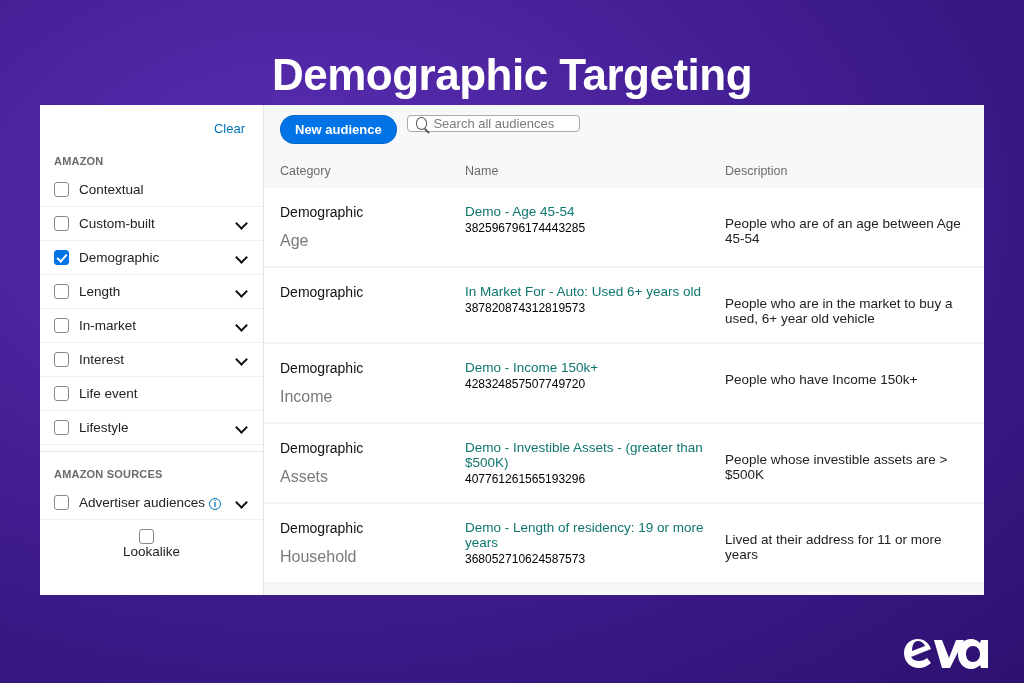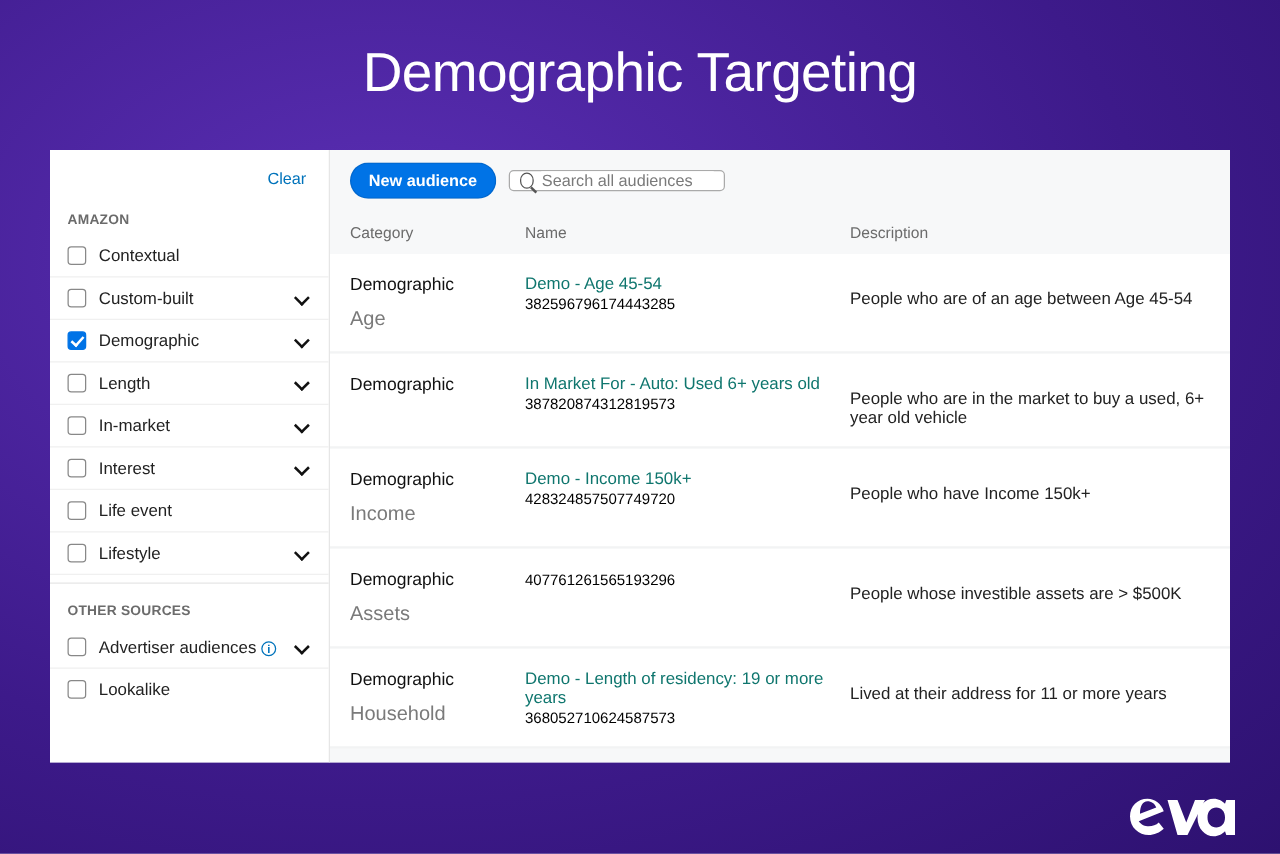--- a/index.html
+++ b/index.html
@@ -4,29 +4,29 @@
 <style>
   * { box-sizing: border-box; margin: 0; padding: 0; }
   html, body { width: 1024px; height: 683px; overflow: hidden; font-family: -apple-system, BlinkMacSystemFont, "Segoe UI", Arial, sans-serif; }
   body {
     background: radial-gradient(ellipse at 30% 30%, #5b2fb5 0%, #3d1a8a 60%, #2d1170 100%);
     position: relative;
   }
   .title {
     text-align: center;
     color: #fff;
-    font-weight: 400;
+    font-weight: 700;
     font-size: 44px;
     letter-spacing: -0.5px;
-    padding-top: 34px;
+    padding-top: 50px;
   }
   .panel {
     position: absolute;
     left: 40px;
-    top: 120px;
+    top: 105px;
     width: 944px;
     height: 490px;
     background: #fff;
     display: flex;
     overflow: hidden;
   }
   
   .sidebar {
     width: 224px;
     border-right: 1px solid #e6e6e6;
@@ -53,21 +53,21 @@
   .filter-item {
     display: flex;
     align-items: center;
     padding: 9px 14px 9px 14px;
     border-bottom: 1px solid #f0f0f0;
     font-size: 13.5px;
     color: #222;
     cursor: pointer;
     position: relative;
   }
-  .filter-item:last-child { border-bottom: none; }
+  .filter-item:last-child { border-bottom: none; flex-direction: column; }
   .cb {
     width: 15px;
     height: 15px;
     border: 1.5px solid #888;
     border-radius: 3px;
     margin-right: 10px;
     flex: 0 0 15px;
     background: #fff;
     position: relative;
   }
@@ -118,21 +118,21 @@
   
   .main {
     flex: 1;
     background: #f7f8f9;
     display: flex;
     flex-direction: column;
     overflow: hidden;
   }
   .toolbar {
     display: flex;
-    align-items: center;
+    align-items: flex-start;
     gap: 10px;
     padding: 10px 16px 10px 16px;
     background: #f7f8f9;
   }
   .btn-primary {
     background: #0073e6;
     color: #fff;
     border: 1px solid rgba(0,0,0,0.1);
     border-radius: 18px;
     padding: 6px 14px;
@@ -175,21 +175,21 @@
 
   .headers {
     display: flex;
     padding: 10px 16px 10px 16px;
     color: #6b6b6b;
     font-size: 12.5px;
     background: #f7f8f9;
     align-items: center;
   }
   .col-cat { width: 140px; }
-  .col-name { width: 260px; }
+  .col-name { width: 260px; margin-left: 45px; }
   .col-desc { flex: 1; }
 
   .rows { flex:1; overflow:hidden; }
   .row {
     display: flex;
     background: #fff;
     padding: 16px 16px 16px 16px;
     border-bottom: 2px solid #f2f3f4;
   }
   .cat-main { font-size: 14px; color: #111; }
@@ -252,21 +252,21 @@
       <span class="cb"></span>
       <span class="filter-label">Life event</span>
     </div>
     <div class="filter-item">
       <span class="cb"></span>
       <span class="filter-label">Lifestyle</span>
       <span class="chev"></span>
     </div>
 
     <div class="hr"></div>
-    <div class="section-label">OTHER SOURCES</div>
+    <div class="section-label">AMAZON SOURCES</div>
 
     <div class="filter-item">
       <span class="cb"></span>
       <span class="filter-label">
         <span>Advertiser audiences</span><span class="info">i</span>
       </span>
       <span class="chev"></span>
     </div>
     <div class="filter-item">
       <span class="cb"></span>
@@ -325,20 +325,21 @@
         </div>
         <div class="col-desc desc">People who have Income 150k+</div>
       </div>
 
       <div class="row">
         <div class="col-cat">
           <div class="cat-main">Demographic</div>
           <div class="cat-sub">Assets</div>
         </div>
         <div class="col-name">
+          <div class="name-link">Demo - Investible Assets - (greater than $500K)</div>
           <div class="name-id">407761261565193296</div>
         </div>
         <div class="col-desc desc">People whose investible assets are &gt; $500K</div>
       </div>
 
       <div class="row">
         <div class="col-cat">
           <div class="cat-main">Demographic</div>
           <div class="cat-sub">Household</div>
         </div>

